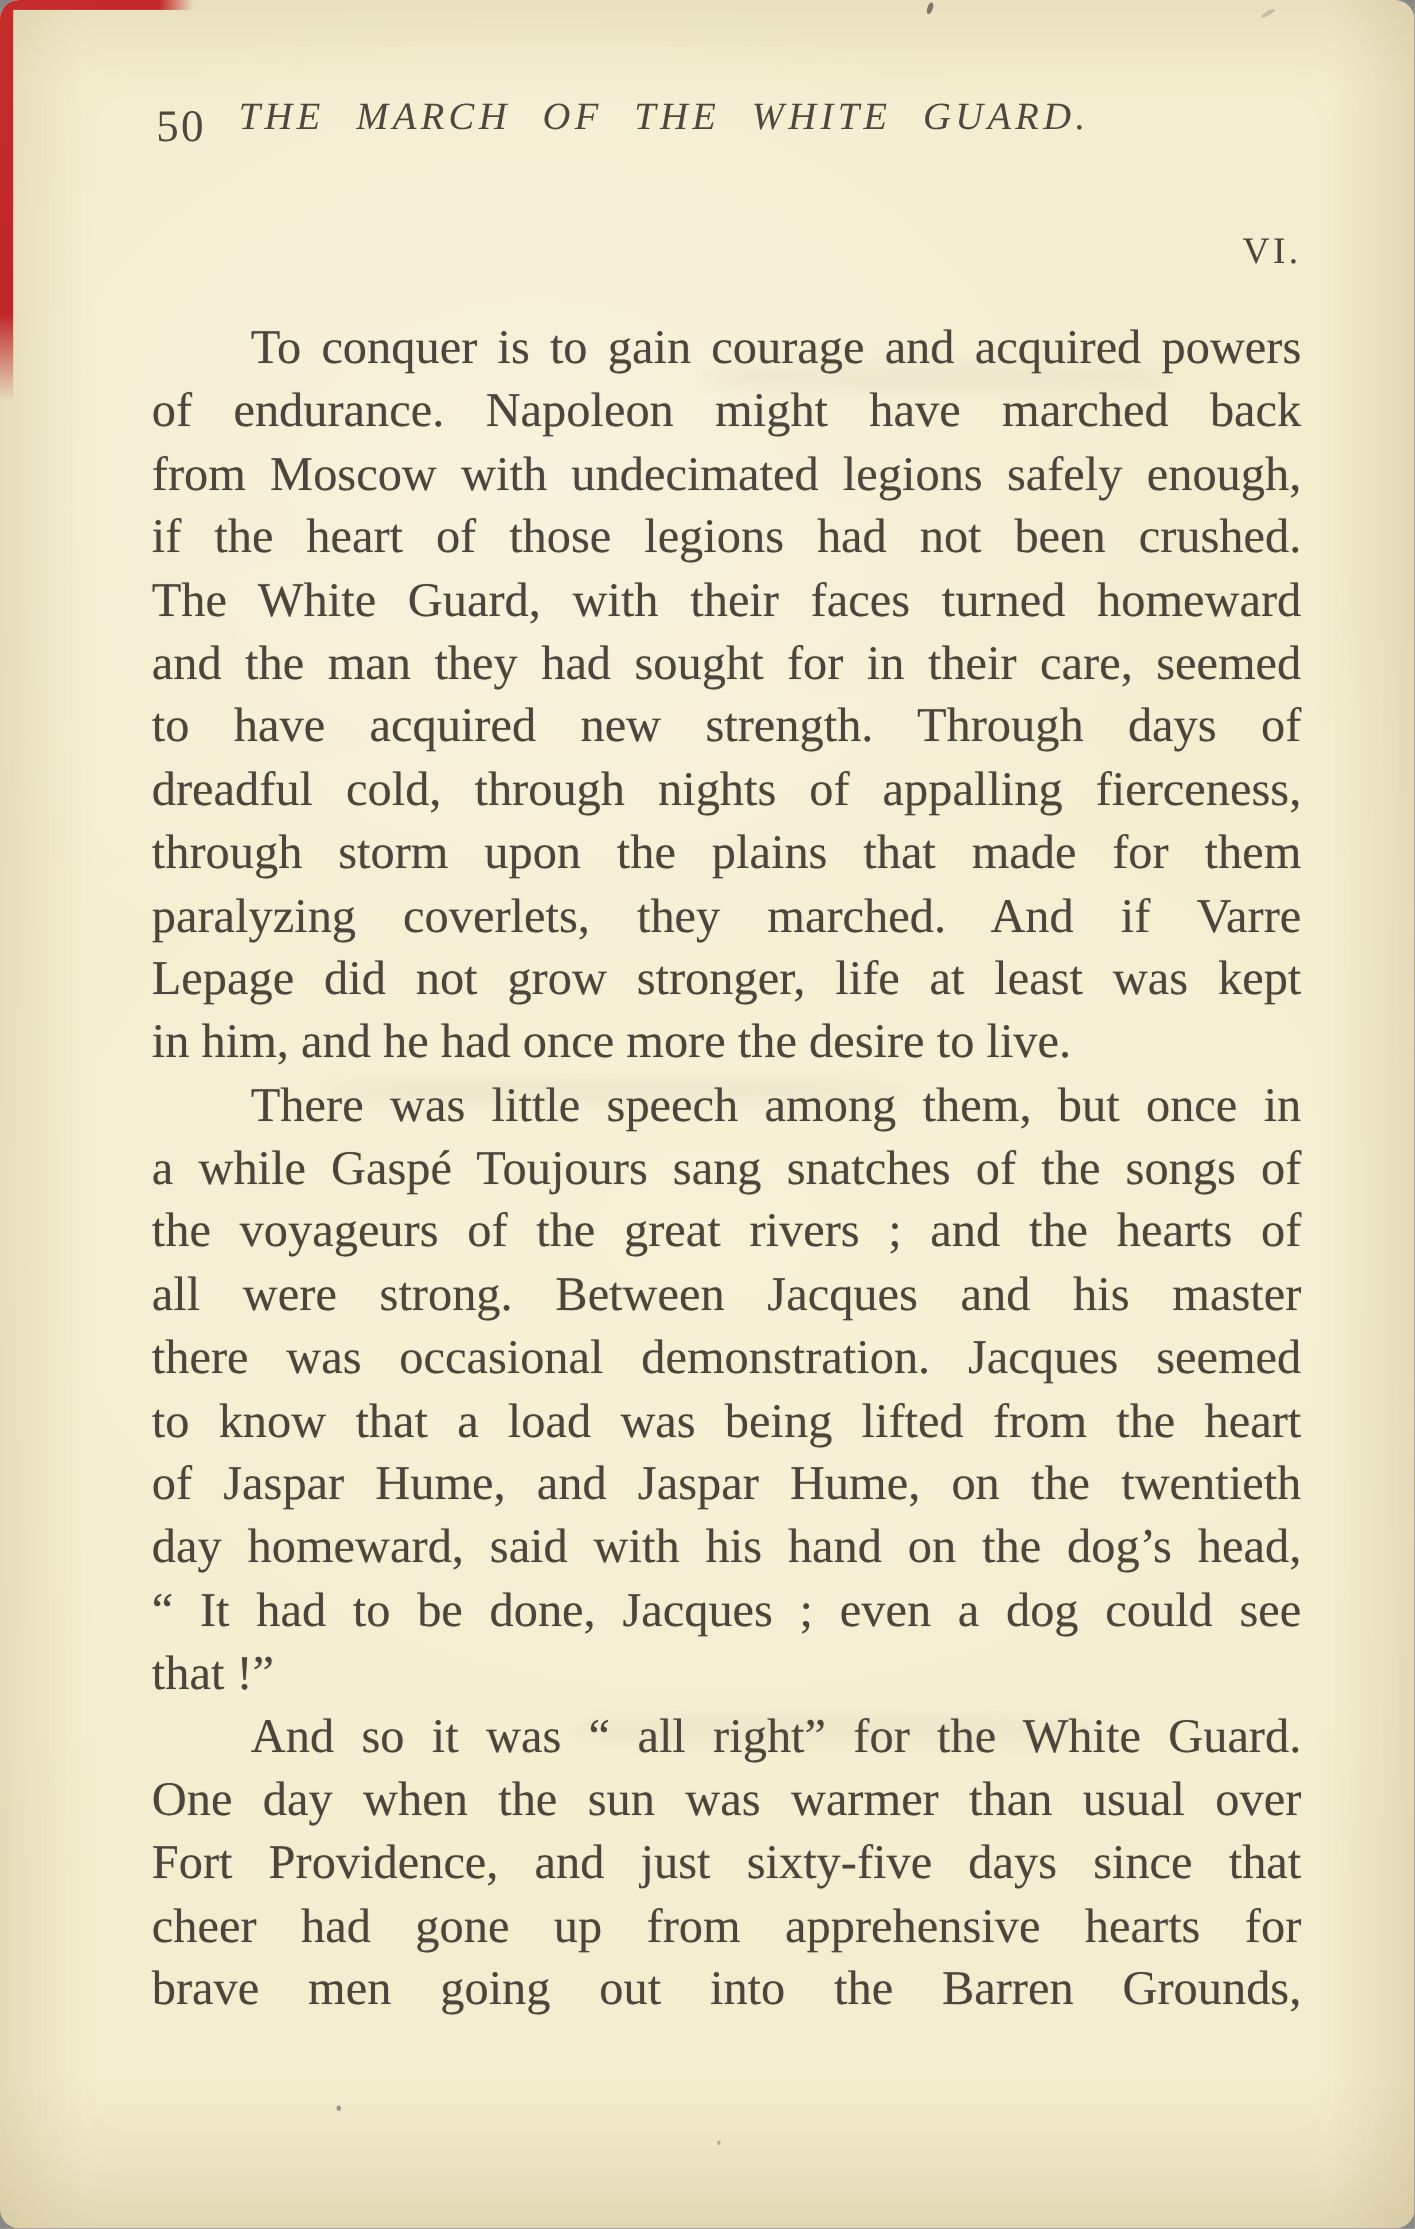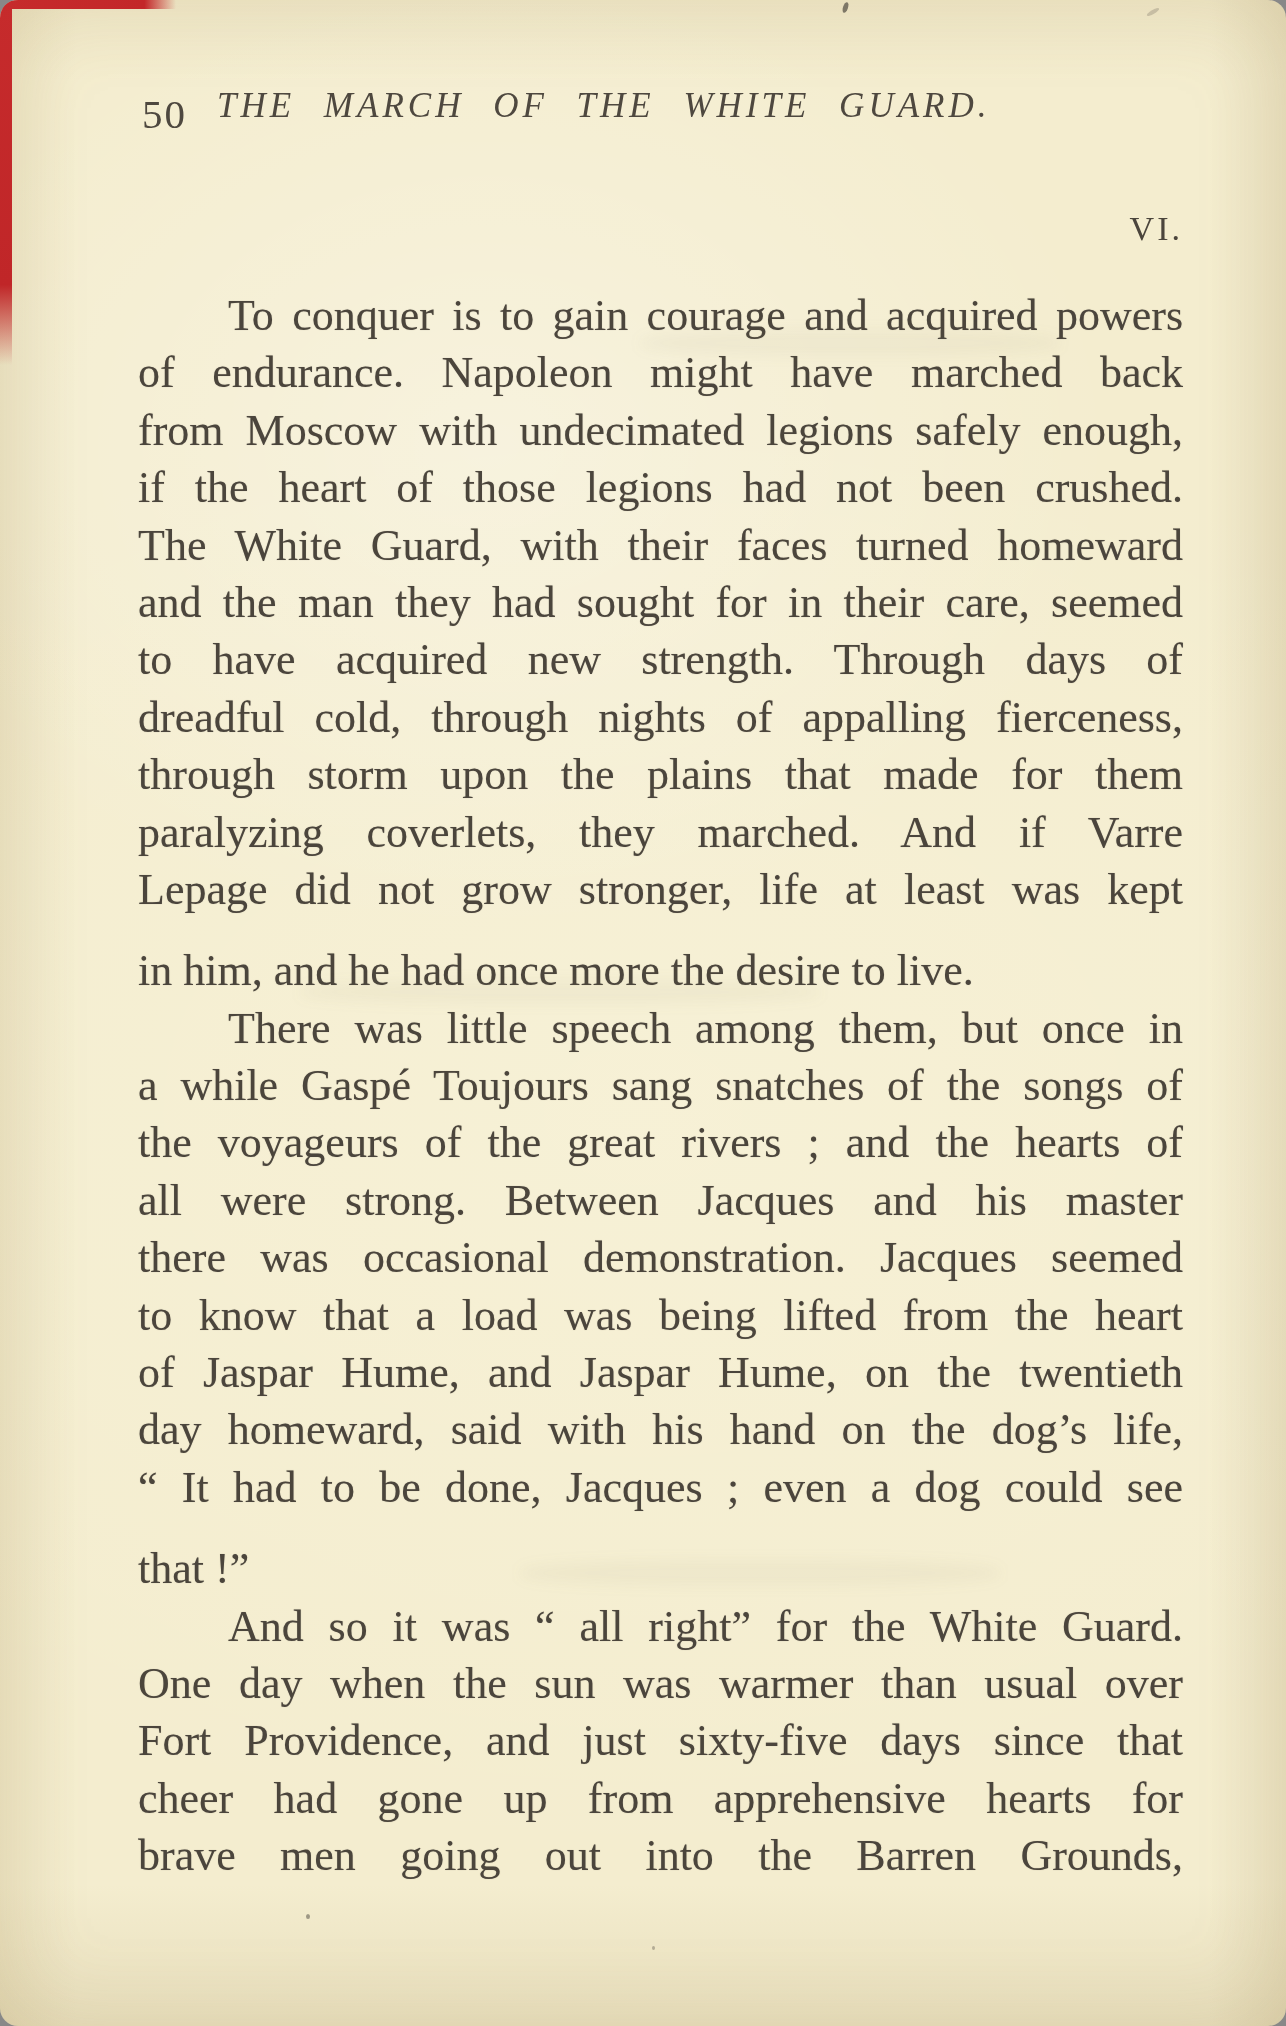--- a/index.html
+++ b/index.html
@@ -93,21 +93,20 @@
     text-align-last: justify;
     white-space: normal;
     height: 57.4px;
     overflow: visible;
   }
   .body-text .line.indent {
     text-indent: 90px;
   }
   .body-text .line.ragged {
     text-align-last: left;
-    margin-top: 24px;
   }
 
   
   .speck {
     position: absolute;
     background: #5a544a;
     border-radius: 50%;
   }
   .speck.s1 { left: 843px; top: 2px; width: 5px; height: 11px; transform: rotate(18deg); opacity: 0.75; }
   .speck.s2 { left: 1146px; top: 10px; width: 14px; height: 4px; transform: rotate(-30deg); opacity: 0.25; }
@@ -153,21 +152,21 @@
       <div class="line">paralyzing coverlets, they marched.  And if Varre</div>
       <div class="line">Lepage did not grow stronger, life at least was kept</div>
       <div class="line ragged">in him, and he had once more the desire to live.</div>
       <div class="line indent">There was little speech among them, but once in</div>
       <div class="line">a while Gaspé Toujours sang snatches of the songs of</div>
       <div class="line">the voyageurs of the great rivers ; and the hearts of</div>
       <div class="line">all were strong.  Between Jacques and his master</div>
       <div class="line">there was occasional demonstration.  Jacques seemed</div>
       <div class="line">to know that a load was being lifted from the heart</div>
       <div class="line">of Jaspar Hume, and Jaspar Hume, on the twentieth</div>
-      <div class="line">day homeward, said with his hand on the dog’s life,</div>
+      <div class="line">day homeward, said with his hand on the dog’s head,</div>
       <div class="line">“ It had to be done, Jacques ;  even a dog could see</div>
       <div class="line ragged">that !”</div>
       <div class="line indent">And so it was “ all right” for the White Guard.</div>
       <div class="line">One day when the sun was warmer than usual over</div>
       <div class="line">Fort Providence, and just sixty-five days since that</div>
       <div class="line">cheer had gone up from apprehensive hearts for</div>
       <div class="line">brave men going out into the Barren Grounds,</div>
     </div>
 
   <div class="smudge m1"></div>

